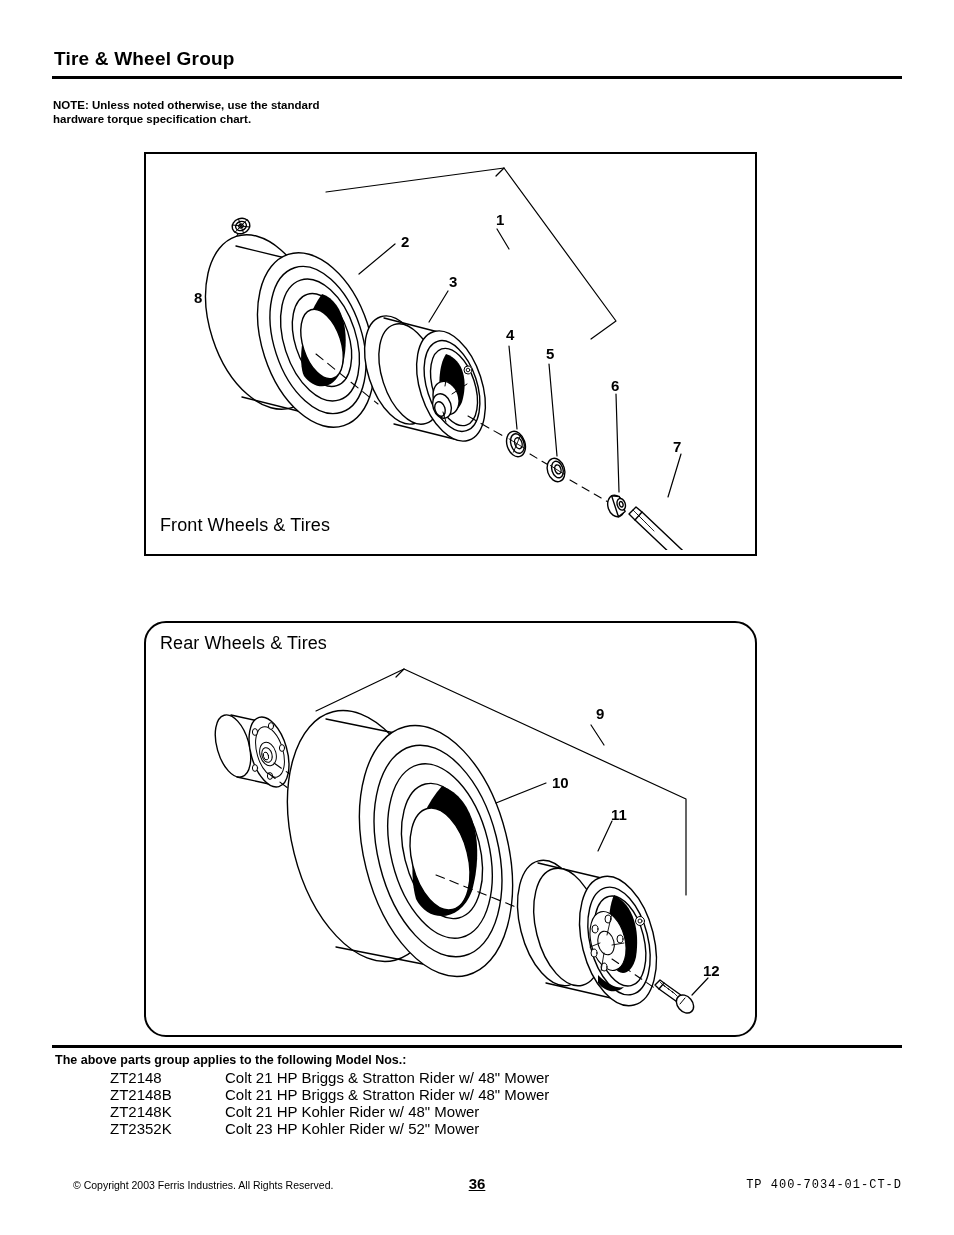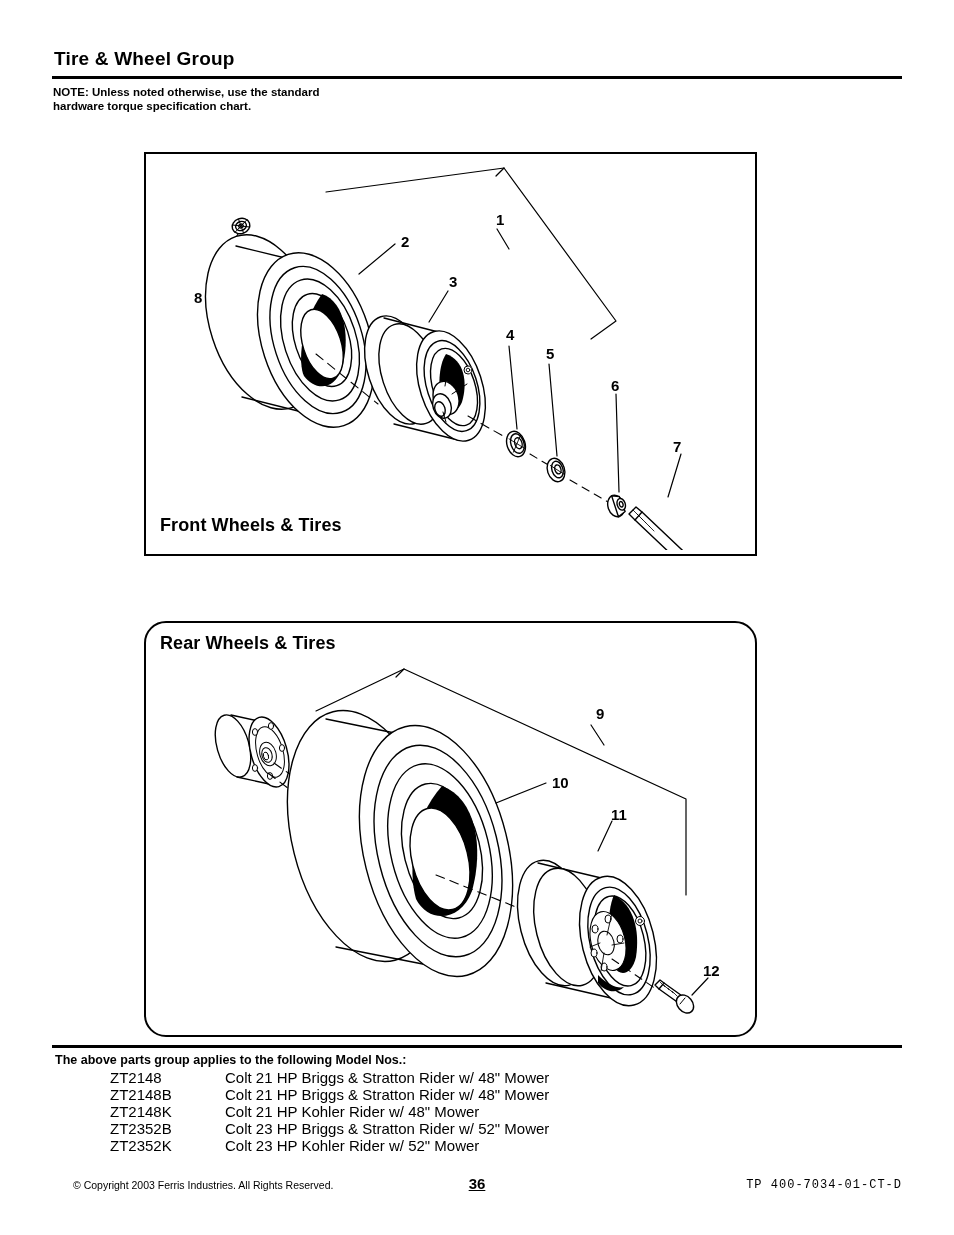--- a/index.html
+++ b/index.html
@@ -29,21 +29,21 @@
     position: absolute;
     left: 52px;
     top: 76px;
     width: 850px;
     height: 3px;
     background: #000;
   }
   #note-block {
     position: absolute;
     left: 53px;
-    top: 85px;
+    top: 98px;
     font-size: 11.5px;
     font-weight: bold;
     line-height: 14.2px;
     width: 300px;
   }
 
   
   .panel {
     position: absolute;
     border: 2px solid #000;
@@ -59,21 +59,21 @@
   #panel-rear {
     left: 144px;
     top: 621px;
     width: 609px;
     height: 412px;
     border-radius: 22px;
   }
   .panel-caption {
     position: absolute;
     font-size: 18px;
-    font-weight: bold;
+    font-weight: normal;
     letter-spacing: 0.1px;
     white-space: nowrap;
   }
   #caption-front { left: 14px; bottom: 18px; }
   #caption-rear  { left: 14px; top: 10px; }
 
   .panel svg {
     position: absolute;
     left: 0;
     top: 0;
@@ -394,24 +394,20 @@
     </tr>
     <tr>
       <td class="model-code">ZT2148B</td>
       <td class="model-desc">Colt 21 HP Briggs &amp; Stratton Rider w/ 48" Mower</td>
     </tr>
     <tr>
       <td class="model-code">ZT2148K</td>
       <td class="model-desc">Colt 21 HP Kohler Rider w/ 48" Mower</td>
     </tr>
     <tr>
-      <td class="model-code">ZT2352B</td>
-      <td class="model-desc">Colt 23 HP Briggs &amp; Stratton Rider w/ 52" Mower</td>
-    </tr>
-    <tr>
       <td class="model-code">ZT2352K</td>
       <td class="model-desc">Colt 23 HP Kohler Rider w/ 52" Mower</td>
     </tr>
   </tbody>
 </table>
 
 <div id="footer-copyright">© Copyright 2003 Ferris Industries. All Rights Reserved.</div>
 <div id="footer-page">36</div>
 <div id="footer-partno">TP 400-7034-01-CT-D</div>
 

